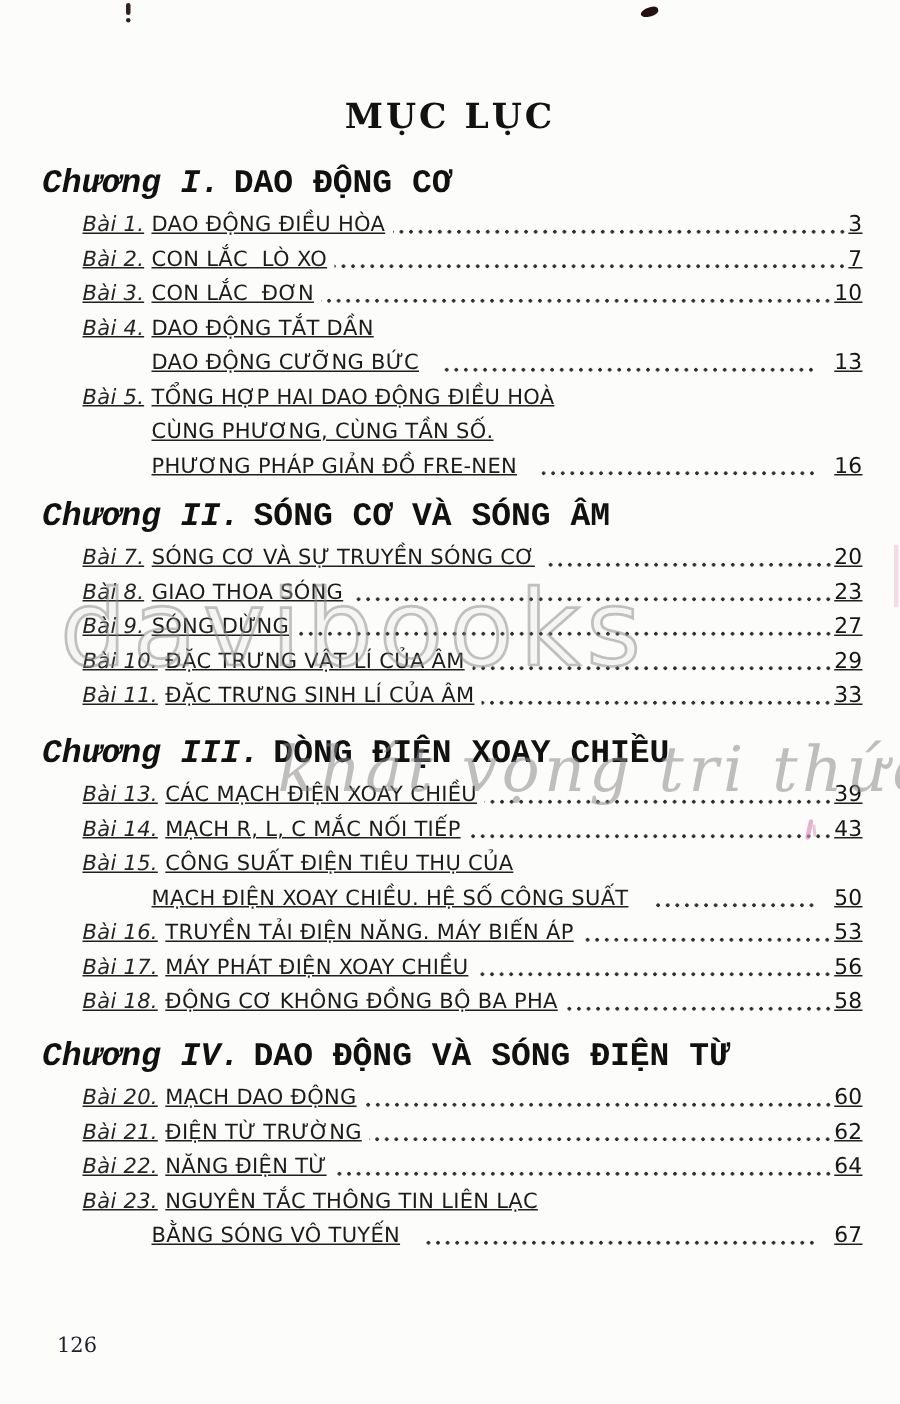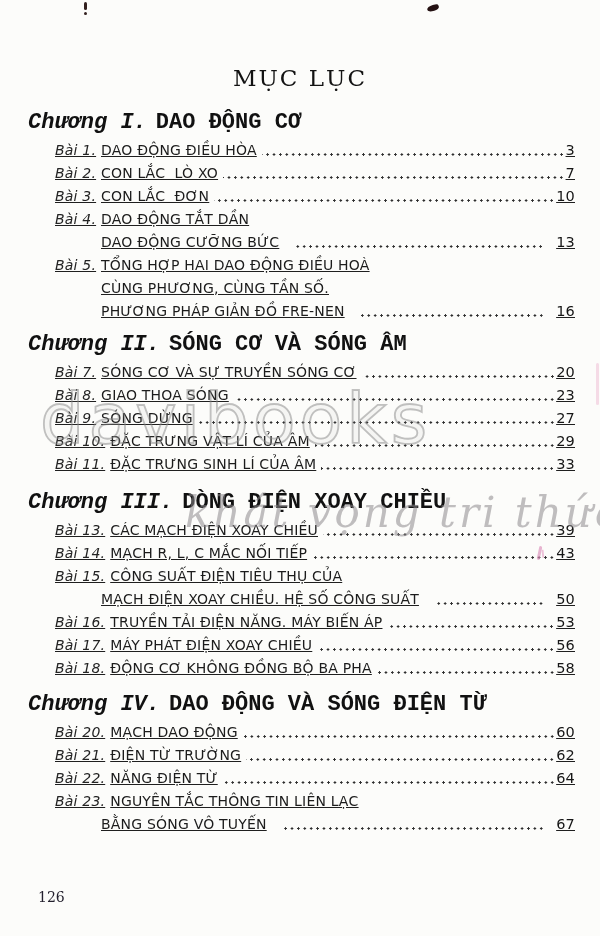--- a/index.html
+++ b/index.html
@@ -12,21 +12,21 @@
     overflow:hidden;
     color:#1f1f1f;
     font-family:"DejaVu Sans",sans-serif;
   }
   
   .doc-title{
     margin:0;
     padding-top:64px;
     text-align:center;
     font-family:"DejaVu Serif",serif;
-    font-weight:normal;
+    font-weight:bold;
     font-size:23px;
     letter-spacing:2px;
     color:#121212;
     line-height:28px;
   }
   
   .toc{margin:18px 25px 0 28px;}
   .chapter{margin-bottom:9px;}
   .chapter:nth-of-type(3){margin-top:14px;}
   .chapter:nth-of-type(4){margin-top:12px;}

